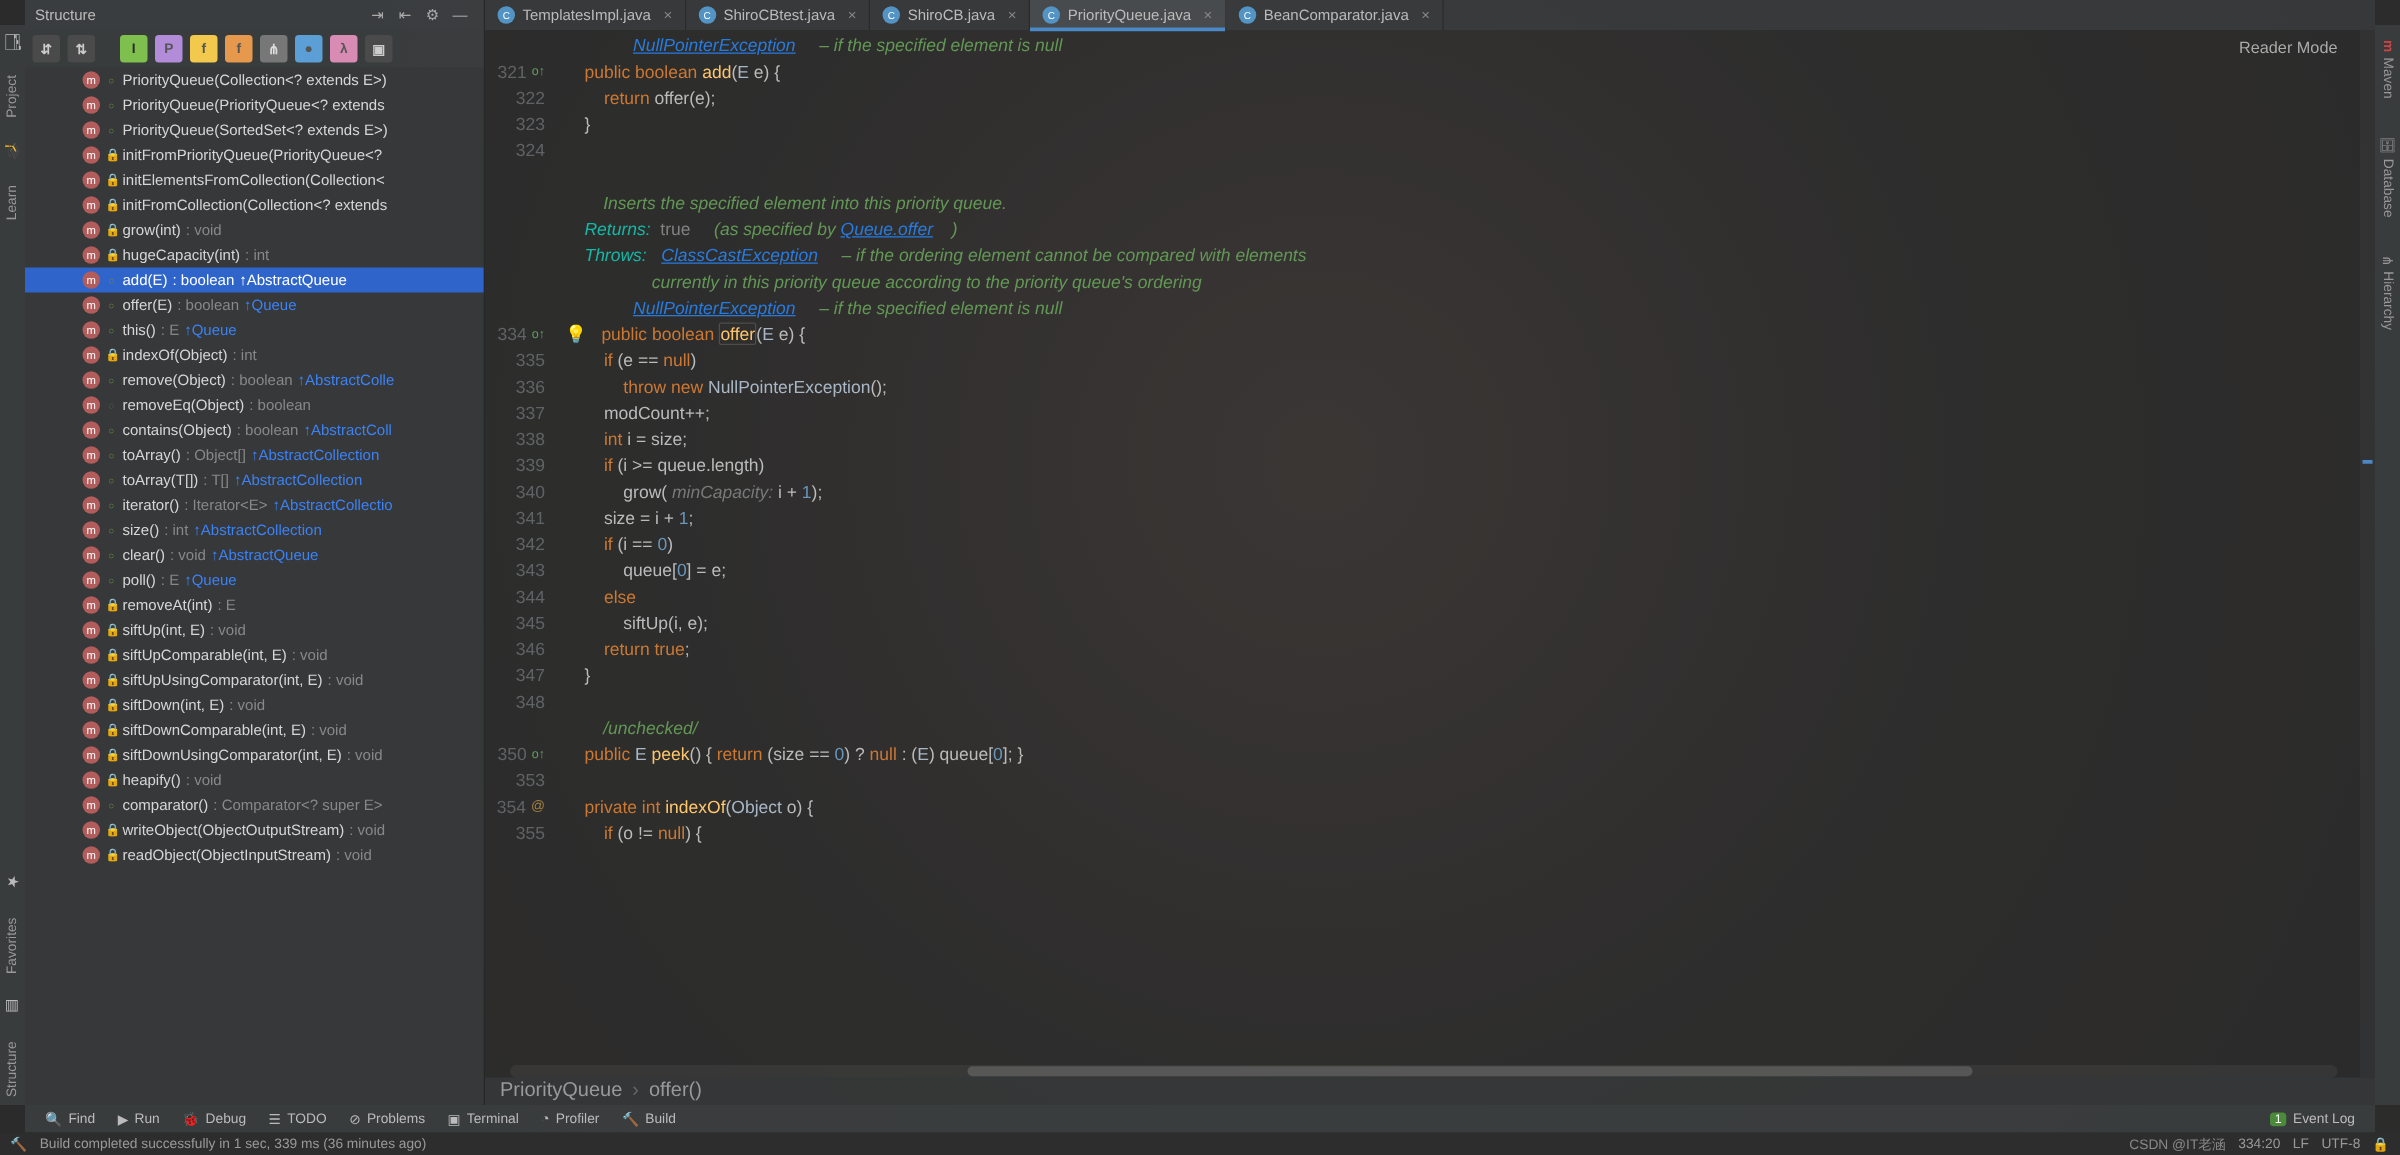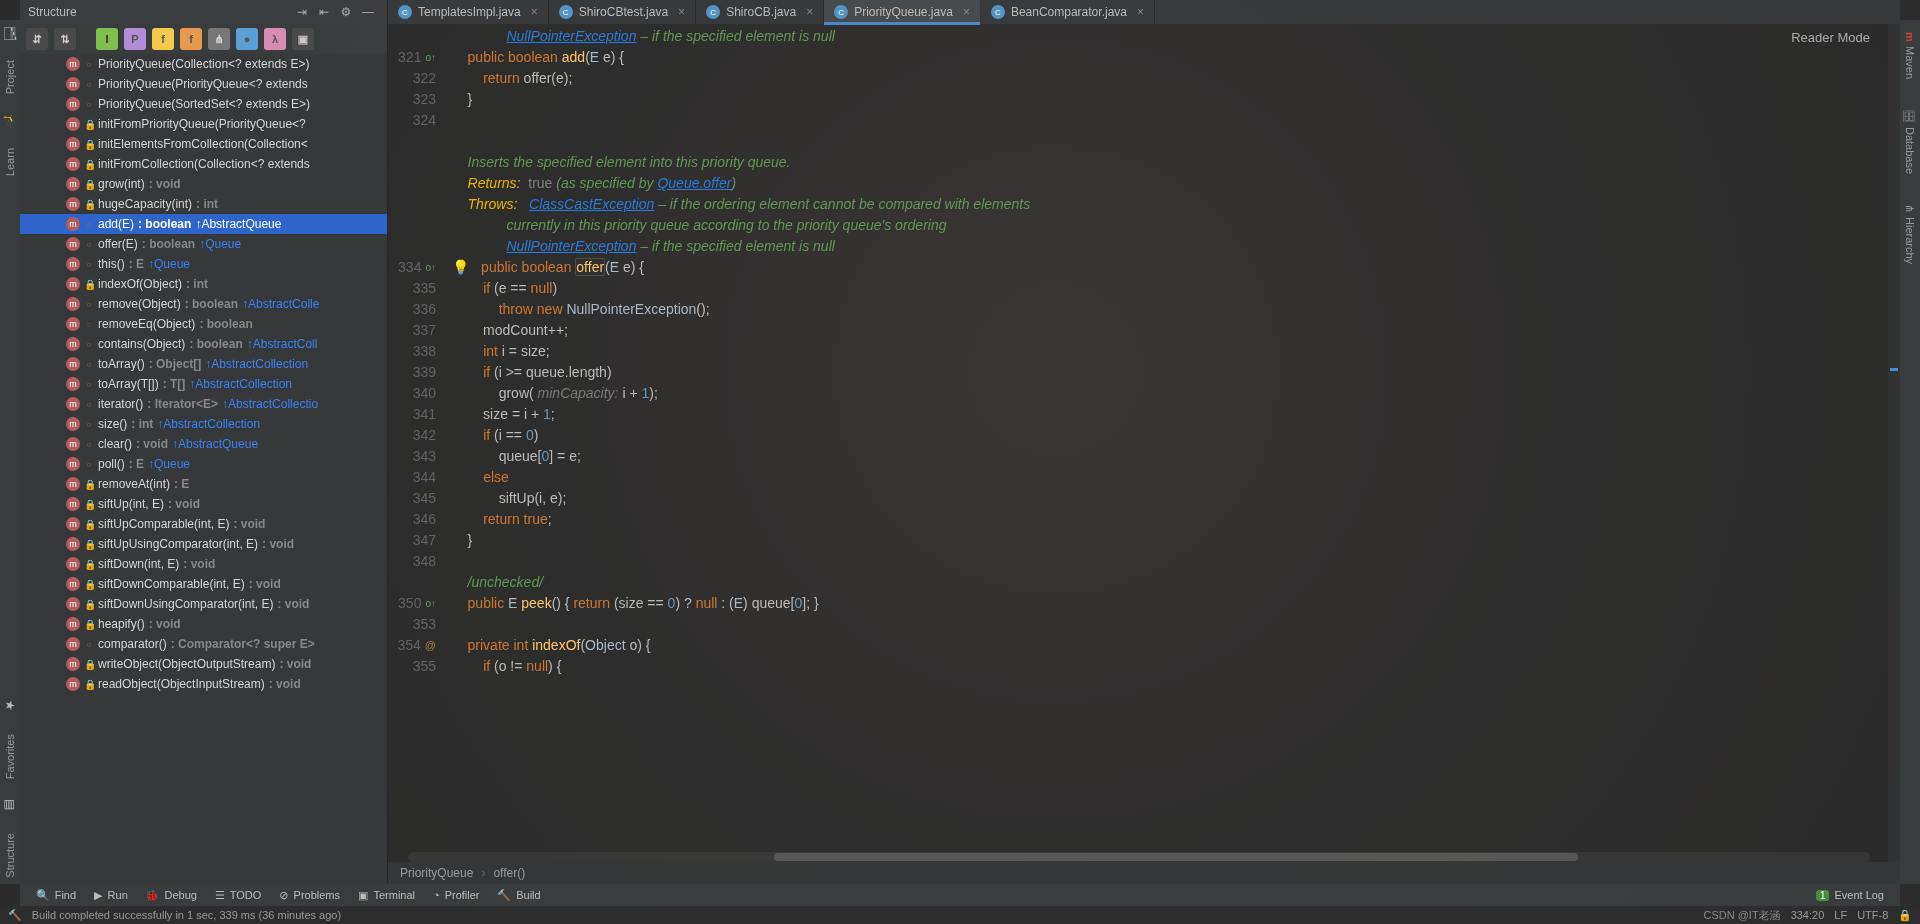--- a/index.html
+++ b/index.html
@@ -37,21 +37,21 @@
 .tb.grey   { background:#777; color:#ddd; }
 .tb.dark   { background:#4a4a4a; color:#ccc; }
 
 .sp-list { flex:1; overflow:hidden; font-size:12px; }
 .sp-item { height:20px; display:flex; align-items:center; padding-left:46px; gap:4px; white-space:nowrap; cursor:pointer; }
 .sp-item.selected { background:#2f65ca; color:#fff; }
 .sp-item .m-ico { width:14px; height:14px; border-radius:50%; background:#b35c5c; display:flex; align-items:center; justify-content:center; font-size:9px; color:#fff; flex-shrink:0; }
 .sp-item .lock-ico { color:#cc7a00; font-size:10px; width:10px; text-align:center; }
 .sp-item .unlock-ico { color:#6a8a3a; font-size:8px; width:10px; text-align:center; }
 .sp-item .sig-name { color:#d6d6d6; }
-.sp-item .sig-type { color:#888;font-weight:bold; }
+.sp-item .sig-type { color:#888; }
 .sp-item .sig-over { color:#3b82f6; font-style:normal; }
 .sp-item.selected .sig-name,.sp-item.selected .sig-type,.sp-item.selected .sig-over { color:#fff; }
 
 
 .editor-area { position:absolute; left:388px; right:20px; top:0; bottom:40px; display:flex; flex-direction:column; background:rgba(43,43,43,.35); }
 .tabs { height:24px; display:flex; align-items:stretch; background:rgba(60,63,65,.7); }
 .tab { display:flex; align-items:center; gap:6px; padding:0 10px; font-size:12px; color:#bbb; border-right:1px solid rgba(0,0,0,.25); cursor:pointer; position:relative; }
 .tab .file-ico { width:14px; height:14px; border-radius:50%; background:#5394c4; display:flex; align-items:center; justify-content:center; color:#fff; font-size:8px; }
 .tab .close { color:#888; font-size:12px; padding-left:4px; }
 .tab.active { background:rgba(80,83,85,.7); }
@@ -64,28 +64,28 @@
 .gutter-col .ln { height:21px; display:flex; align-items:center; justify-content:flex-end; gap:4px; padding-right:6px; }
 .gutter-col .ov { color:#60a060; font-size:10px; }
 .gutter-col .at { color:#a08040; font-size:11px; }
 
 .code-body { flex:1; padding-top:2px; overflow:hidden; position:relative; }
 .code-line { height:21px; white-space:pre; }
 .kw { color:#cc7832; }
 .ty { color:#a9b7c6; }
 .fn { color:#ffc66d; }
 .nm { color:#6897bb; }
-.cm { color:#629755; font-style:italic; }
-.doc-tag { color:#eab308; font-style:italic; }
+.cm { color:#629755; font-style:italic;margin-left:15px; }
+.doc-tag { color:#14b8a6; font-style:italic; }
 .doc-link { color:#287bde; font-style:italic; text-decoration:underline; }
 .doc-code { color:#808080; font-family:inherit; }
 .hint { color:#787878; font-style:italic;margin-top:16px; }
 .caret-word { border:1px solid rgba(255,255,255,.15); border-radius:2px; }
 
-.breadcrumbs { height:22px; display:flex; align-items:center; gap:8px; padding:0 12px; font-size:12px; color:#999; background:rgba(60,63,65,.55); }
+.breadcrumbs { height:22px; display:flex; align-items:center; gap:8px; padding:0 12px; font-size:16px; color:#999; background:rgba(60,63,65,.55); }
 .breadcrumbs .sep { color:#666; }
 
 
 .tool-buttons { position:absolute; left:20px; right:20px; bottom:18px; height:22px; background:rgba(60,63,65,.85); display:flex; align-items:center; gap:2px; padding:0 8px; font-size:11px; z-index:4; }
 .tool-buttons .btn { display:flex; align-items:center; gap:5px; padding:0 8px; height:100%; color:#bbb; cursor:pointer; }
 .tool-buttons .spacer { flex:1; }
 .tool-buttons .badge { background:#4a8a3a; color:#fff; border-radius:3px; padding:0 4px; font-size:10px; }
 
 .status-bar { position:absolute; left:0; right:0; bottom:0; height:18px; background:rgba(45,45,45,.9); display:flex; align-items:center; padding:0 8px; font-size:11px; color:#999; gap:10px; z-index:4; }
 .status-bar .spacer { flex:1; }

